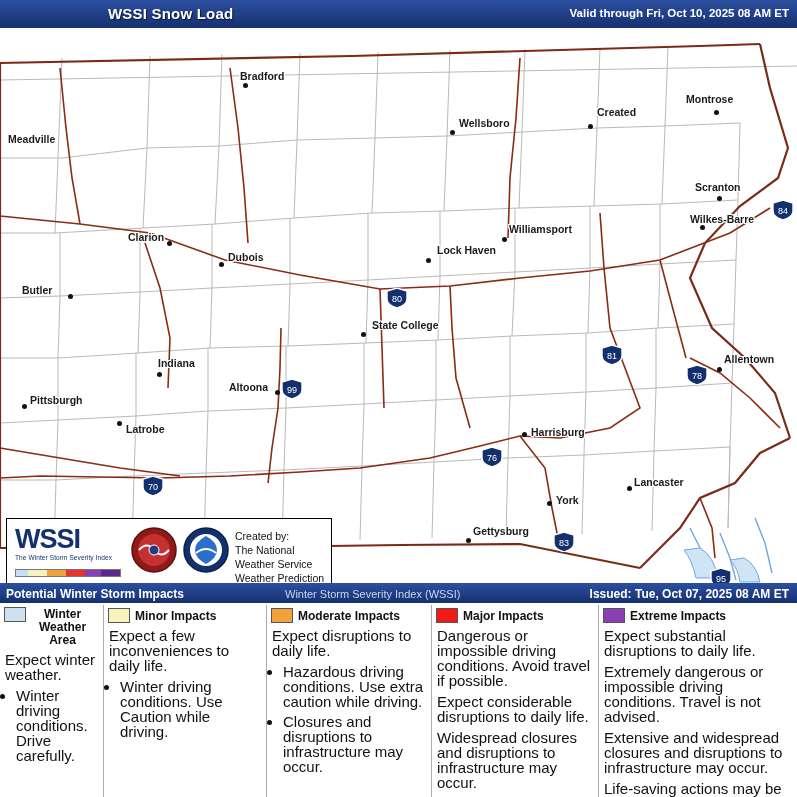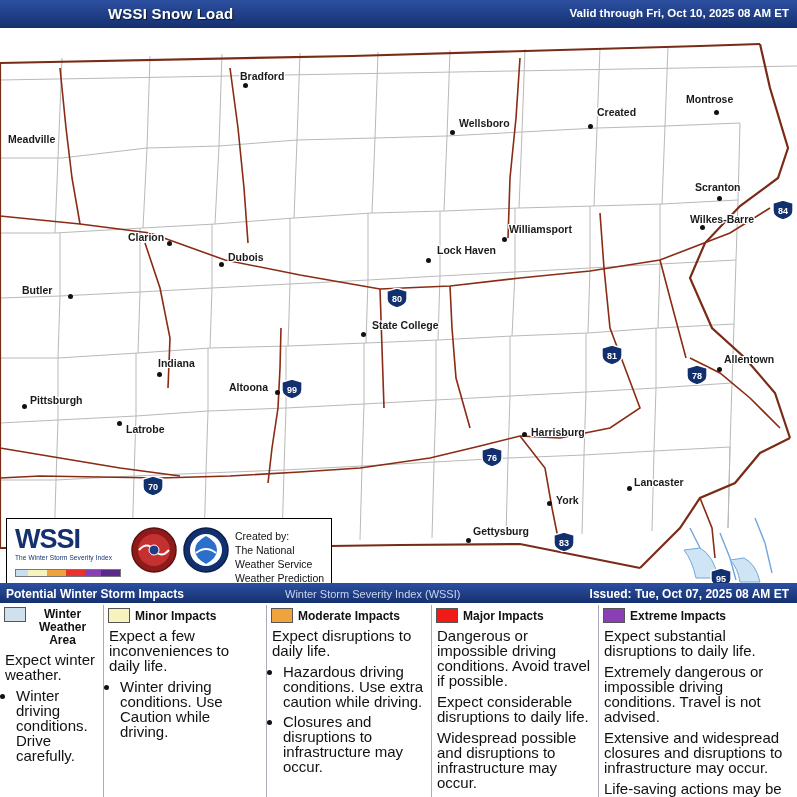--- a/index.html
+++ b/index.html
@@ -47,21 +47,21 @@
                  1px 1px 0 #fff, -1px -1px 0 #fff, 1px -1px 0 #fff, -1px 1px 0 #fff;
   }
 
   
   .shield {
     position:absolute; width:22px; height:20px;
   }
   .shield .sv { position:absolute; left:0; top:0; }
   .shield .num {
     position:absolute; left:0; top:6px; width:22px;
-    text-align:center; font-size:9px; font-weight:bold; color:#ffffff;
+    text-align:center; font-size:9px; font-weight:normal; color:#ffffff;
     font-family:"Liberation Sans", sans-serif;
   }
 
   
   .wssi-box {
     position:absolute; left:6px; top:490px; width:326px; height:66px;
     background:#ffffff; border:1px solid #000;
   }
   .wssi-logo {
     position:absolute; left:8px; top:6px; width:108px;
@@ -406,21 +406,21 @@
     </div>
 
     <div class="col c4">
       <div class="col-head">
         <div class="swatch" style="background:#f01b17"></div>
         <span>Major Impacts</span>
       </div>
       <div class="col-body">
         <p>Dangerous or impossible driving conditions. Avoid travel if possible.</p>
         <p>Expect considerable disruptions to daily life.</p>
-        <p>Widespread possible and disruptions to infrastructure may occur.</p>
+        <p>Widespread closures and disruptions to infrastructure may occur.</p>
       </div>
     </div>
 
     <div class="col c5">
       <div class="col-head">
         <div class="swatch" style="background:#8b3fb5"></div>
         <span>Extreme Impacts</span>
       </div>
       <div class="col-body">
         <p>Expect substantial disruptions to daily life.</p>

